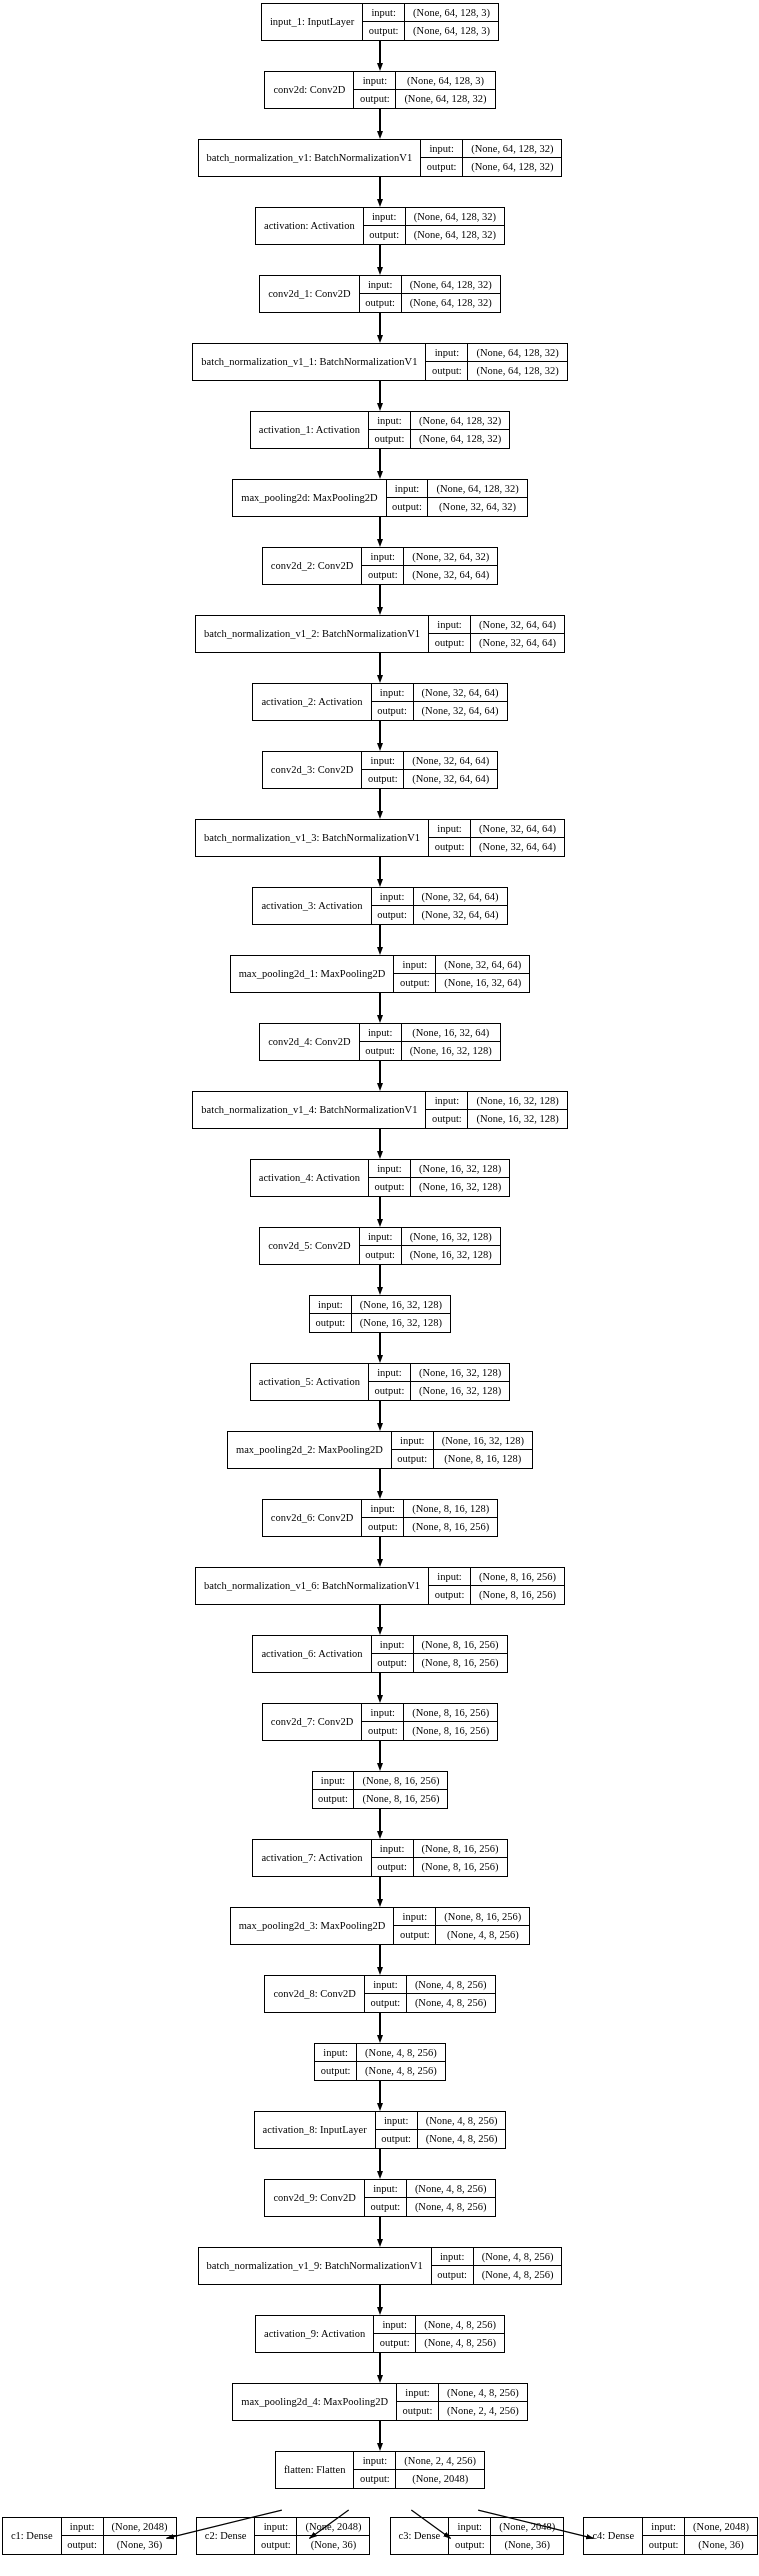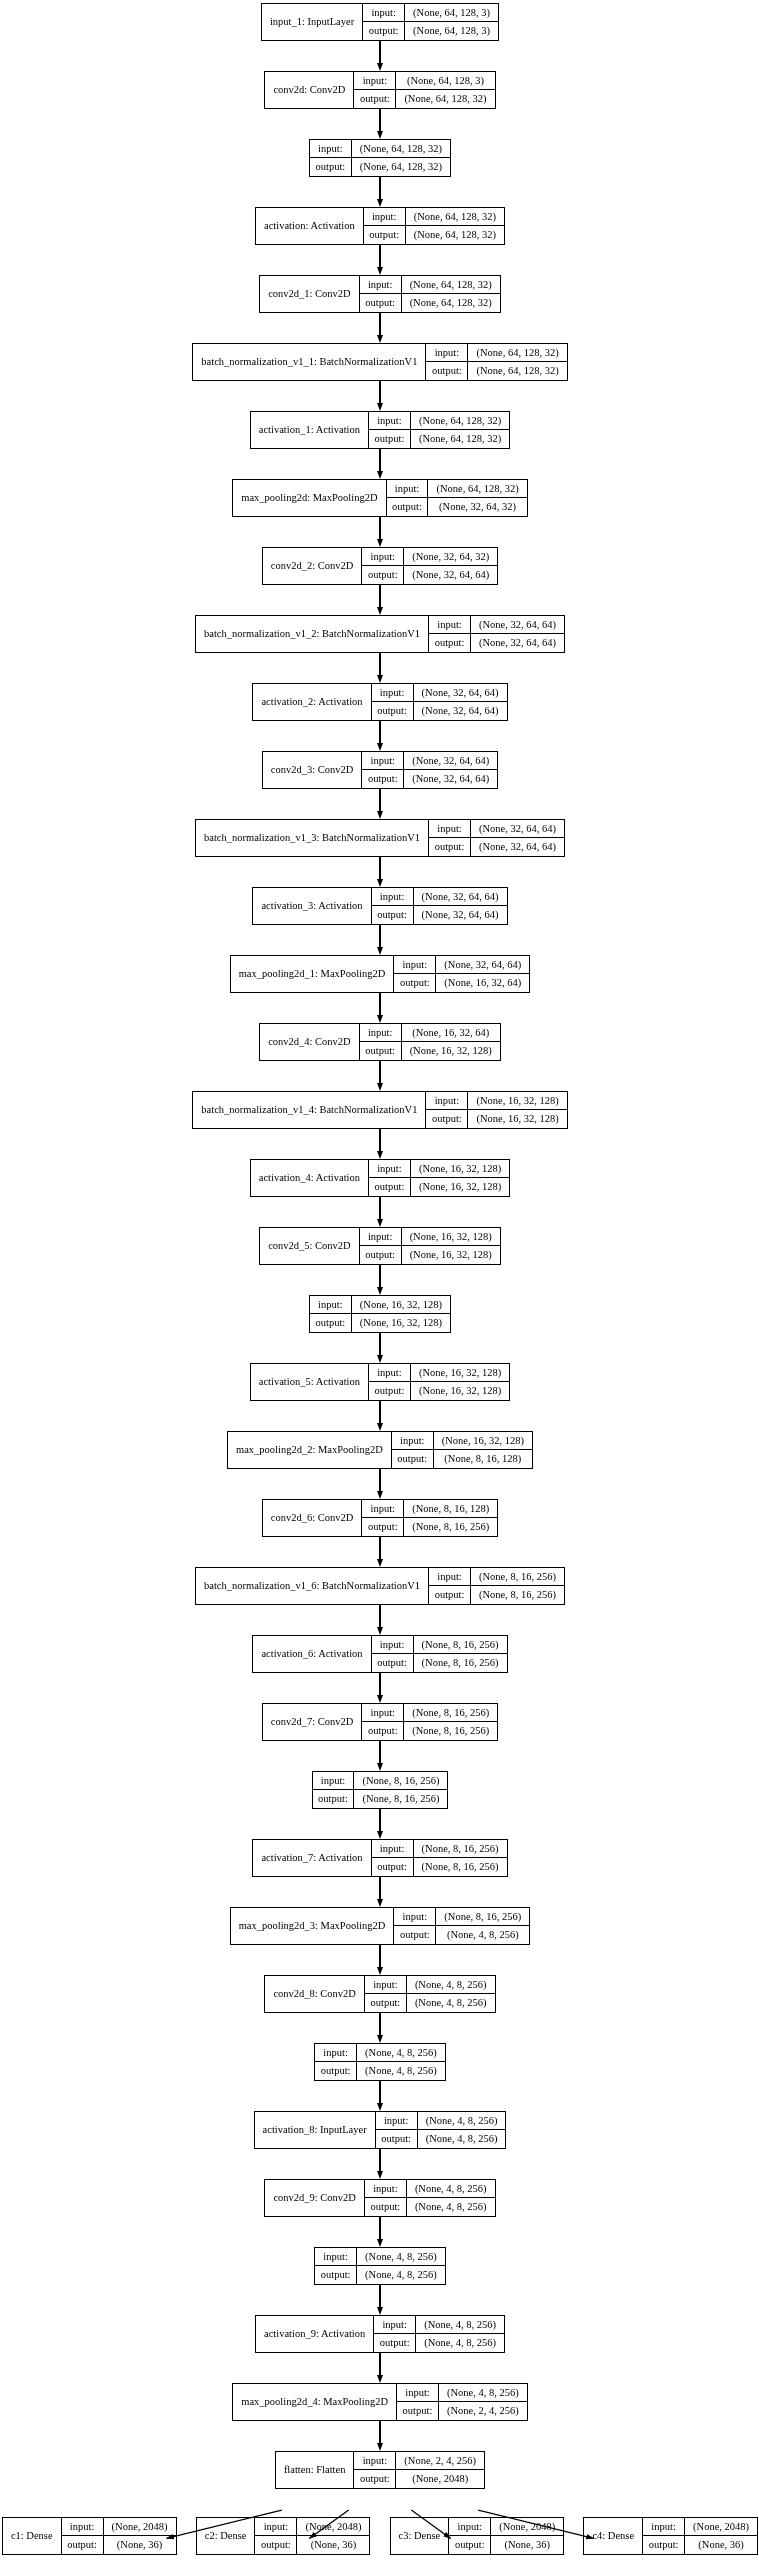--- a/index.html
+++ b/index.html
@@ -110,20 +110,23 @@
           <span>(None, 64, 128, 32)</span>
         </div>
   </div>
 
   <div class="edge">
     <div class="edge-line"></div>
     <div class="edge-head"></div>
   </div>
 
   <div class="node">
+    <div class="cell name">
+          <span>batch_normalization_v1: BatchNormalizationV1</span>
+        </div>
     <div class="cell lbl r1">
           <span>input:</span>
         </div>
     <div class="cell shp r1">
           <span>(None, 64, 128, 32)</span>
         </div>
     <div class="cell lbl r2">
           <span>output:</span>
         </div>
     <div class="cell shp r2">
@@ -811,20 +814,23 @@
           <span>(None, 4, 8, 256)</span>
         </div>
   </div>
 
   <div class="edge">
     <div class="edge-line"></div>
     <div class="edge-head"></div>
   </div>
 
   <div class="node">
+    <div class="cell name">
+          <span>batch_normalization_v1_9: BatchNormalizationV1</span>
+        </div>
     <div class="cell lbl r1">
           <span>input:</span>
         </div>
     <div class="cell shp r1">
           <span>(None, 4, 8, 256)</span>
         </div>
     <div class="cell lbl r2">
           <span>output:</span>
         </div>
     <div class="cell shp r2">

